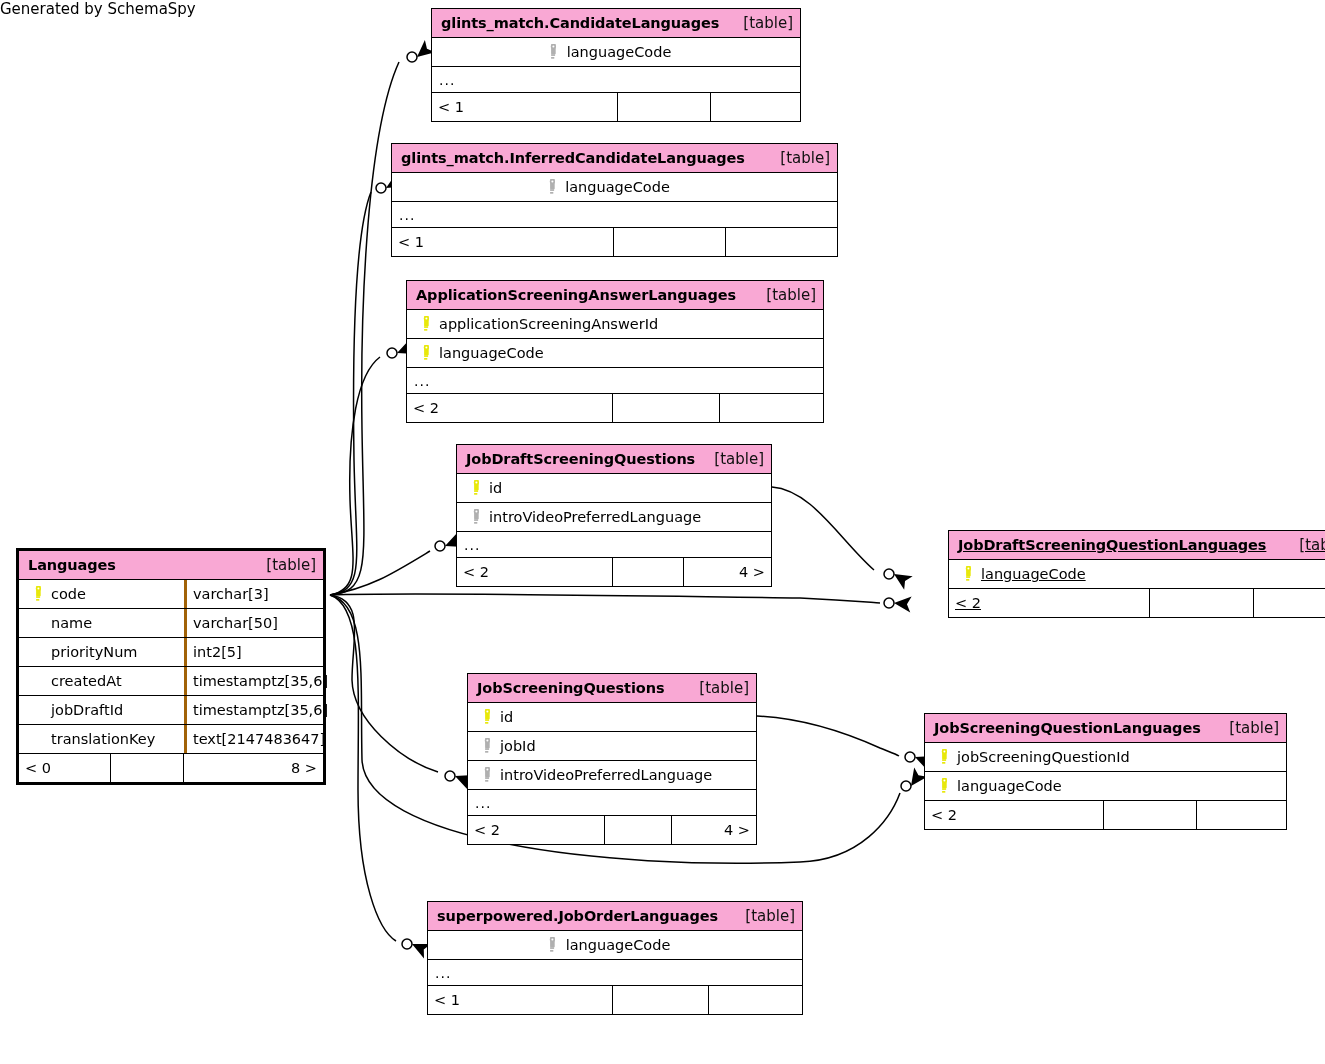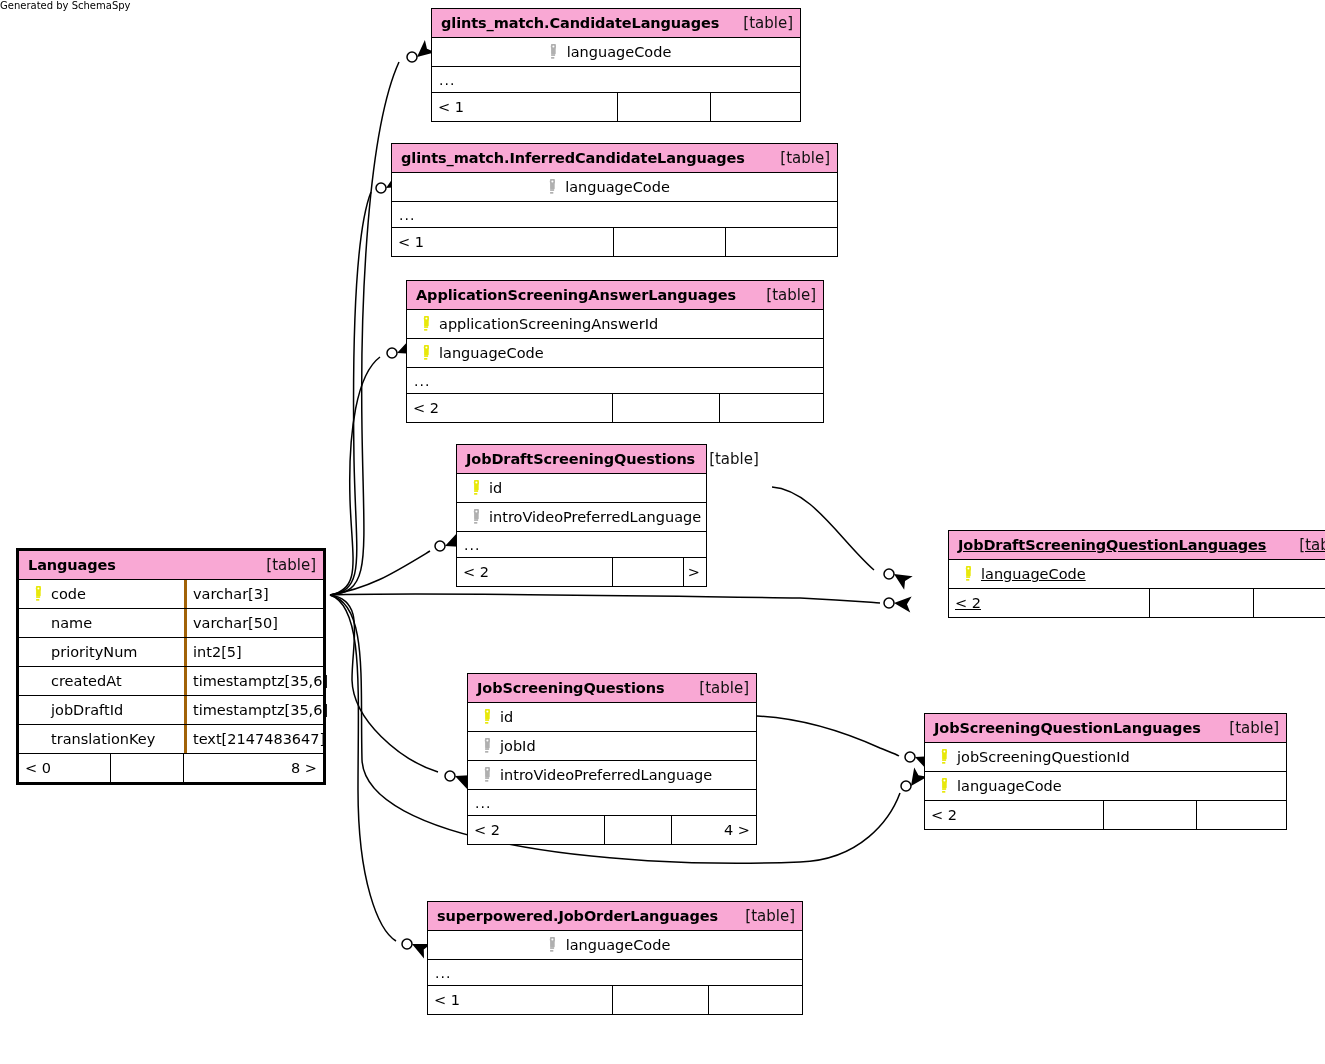--- a/index.html
+++ b/index.html
@@ -116,21 +116,21 @@
     padding: 0 6px;
     font-size: 14.5px;
     overflow: hidden;
     white-space: nowrap;
   }
   .footer-cell:first-child { border-left: none; }
   .footer-cell.fleft { justify-content: flex-start; }
   .footer-cell.fright { justify-content: flex-end; }
   #credit {
     position: absolute;
-    font-size: 10px;
+    font-size: 15px;
     color: #000000;
     white-space: nowrap;
   }
 </style>
 </head>
 <body>
 
 <div id="canvas">
 
   <svg id="edge-layer" viewBox="0 0 1325 1064" xmlns="http://www.w3.org/2000/svg">
@@ -272,21 +272,21 @@
             <span class="colname">languageCode</span>
           </div>
         </div>
         <div class="ellipsis-row">...</div>
         <div class="footer-row">
           <div class="footer-cell fleft" style="flex:0 0 205px">&lt; 2</div>
           <div class="footer-cell fleft" style="flex:0 0 107px"></div>
           <div class="footer-cell fright" style="flex:1 1 auto"></div>
         </div>
       </div>
-      <div class="table-node" style="left: 456px; top: 444px; width: 251px;">
+      <div class="table-node" style="left: 456px; top: 444px; width: 316px;">
         <div class="tbl-title">
           <span class="tbl-title-name">JobDraftScreeningQuestions</span>
           <span class="tbl-title-tag">[table]</span>
         </div>
         <div class="tbl-row">
           <div class="cell-name">
             <span class="keyslot">
               <svg class="key-ico" width="11" height="17" viewBox="0 0 11 17">
                 <rect x="3.1" y="0" width="4.6" height="10.2" rx="0.6" fill="#e8e80a"></rect>
                 <circle cx="5.4" cy="2.6" r="2.6" fill="#e8e80a"></circle>

